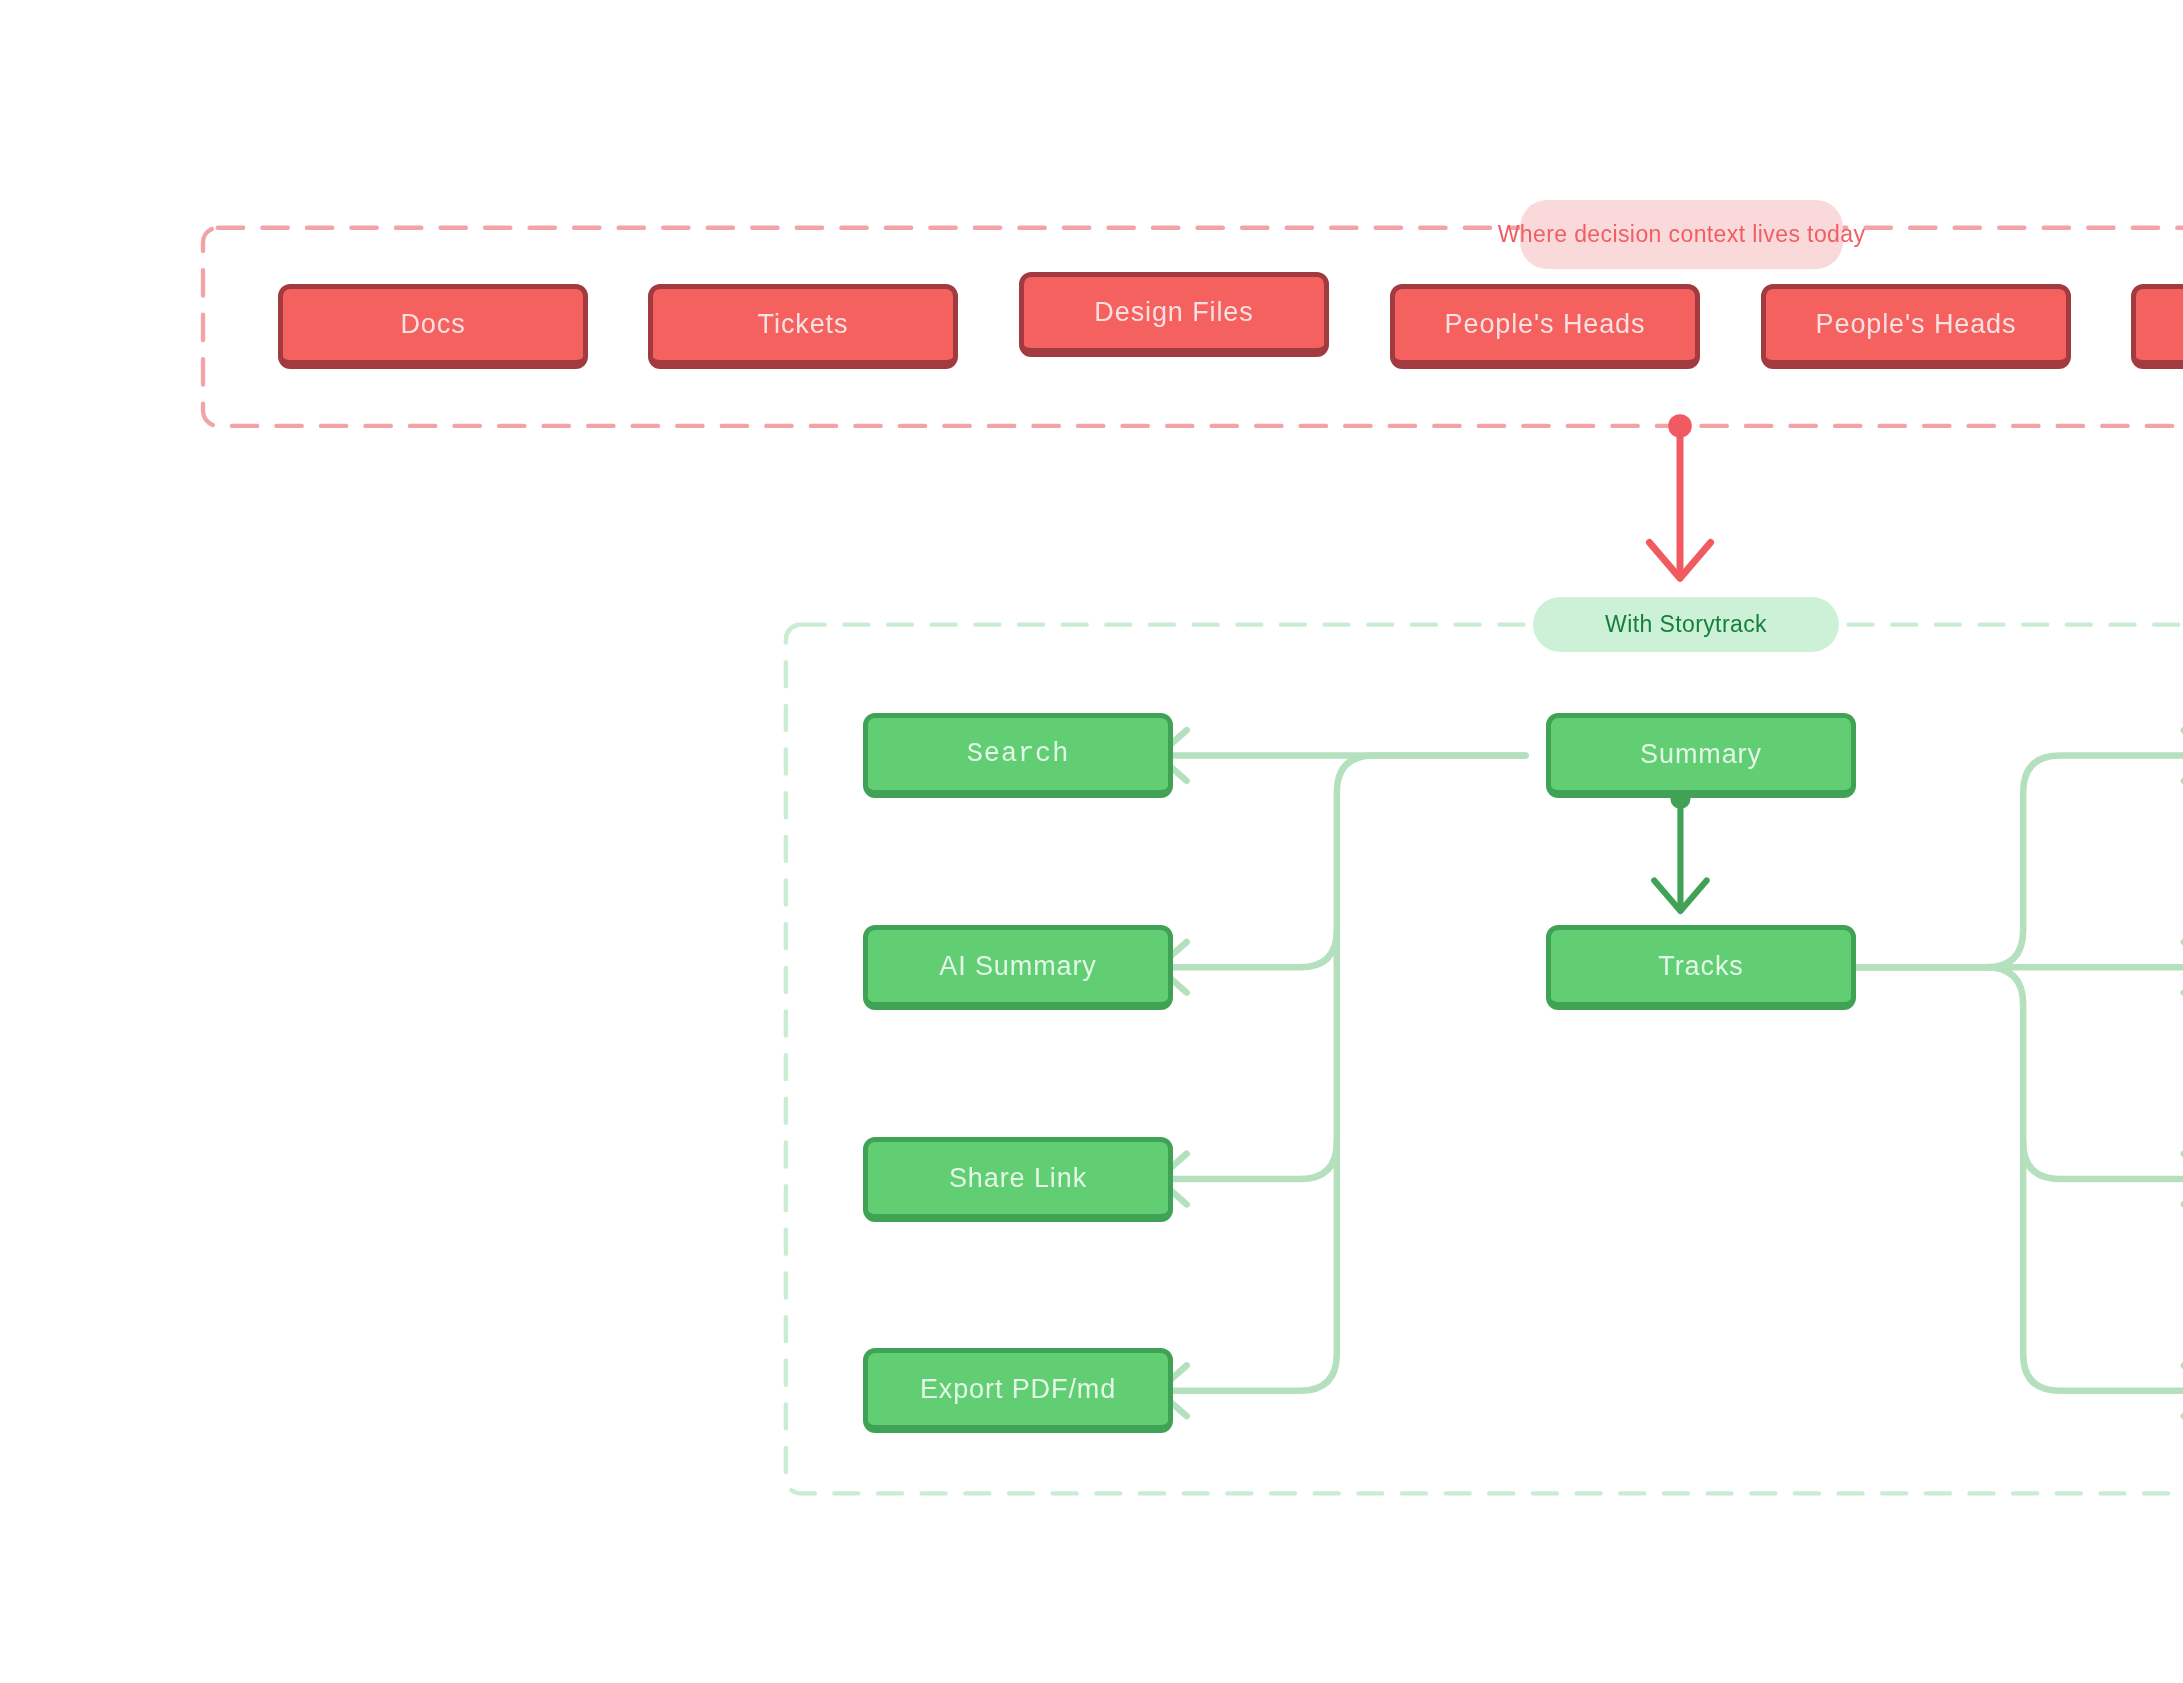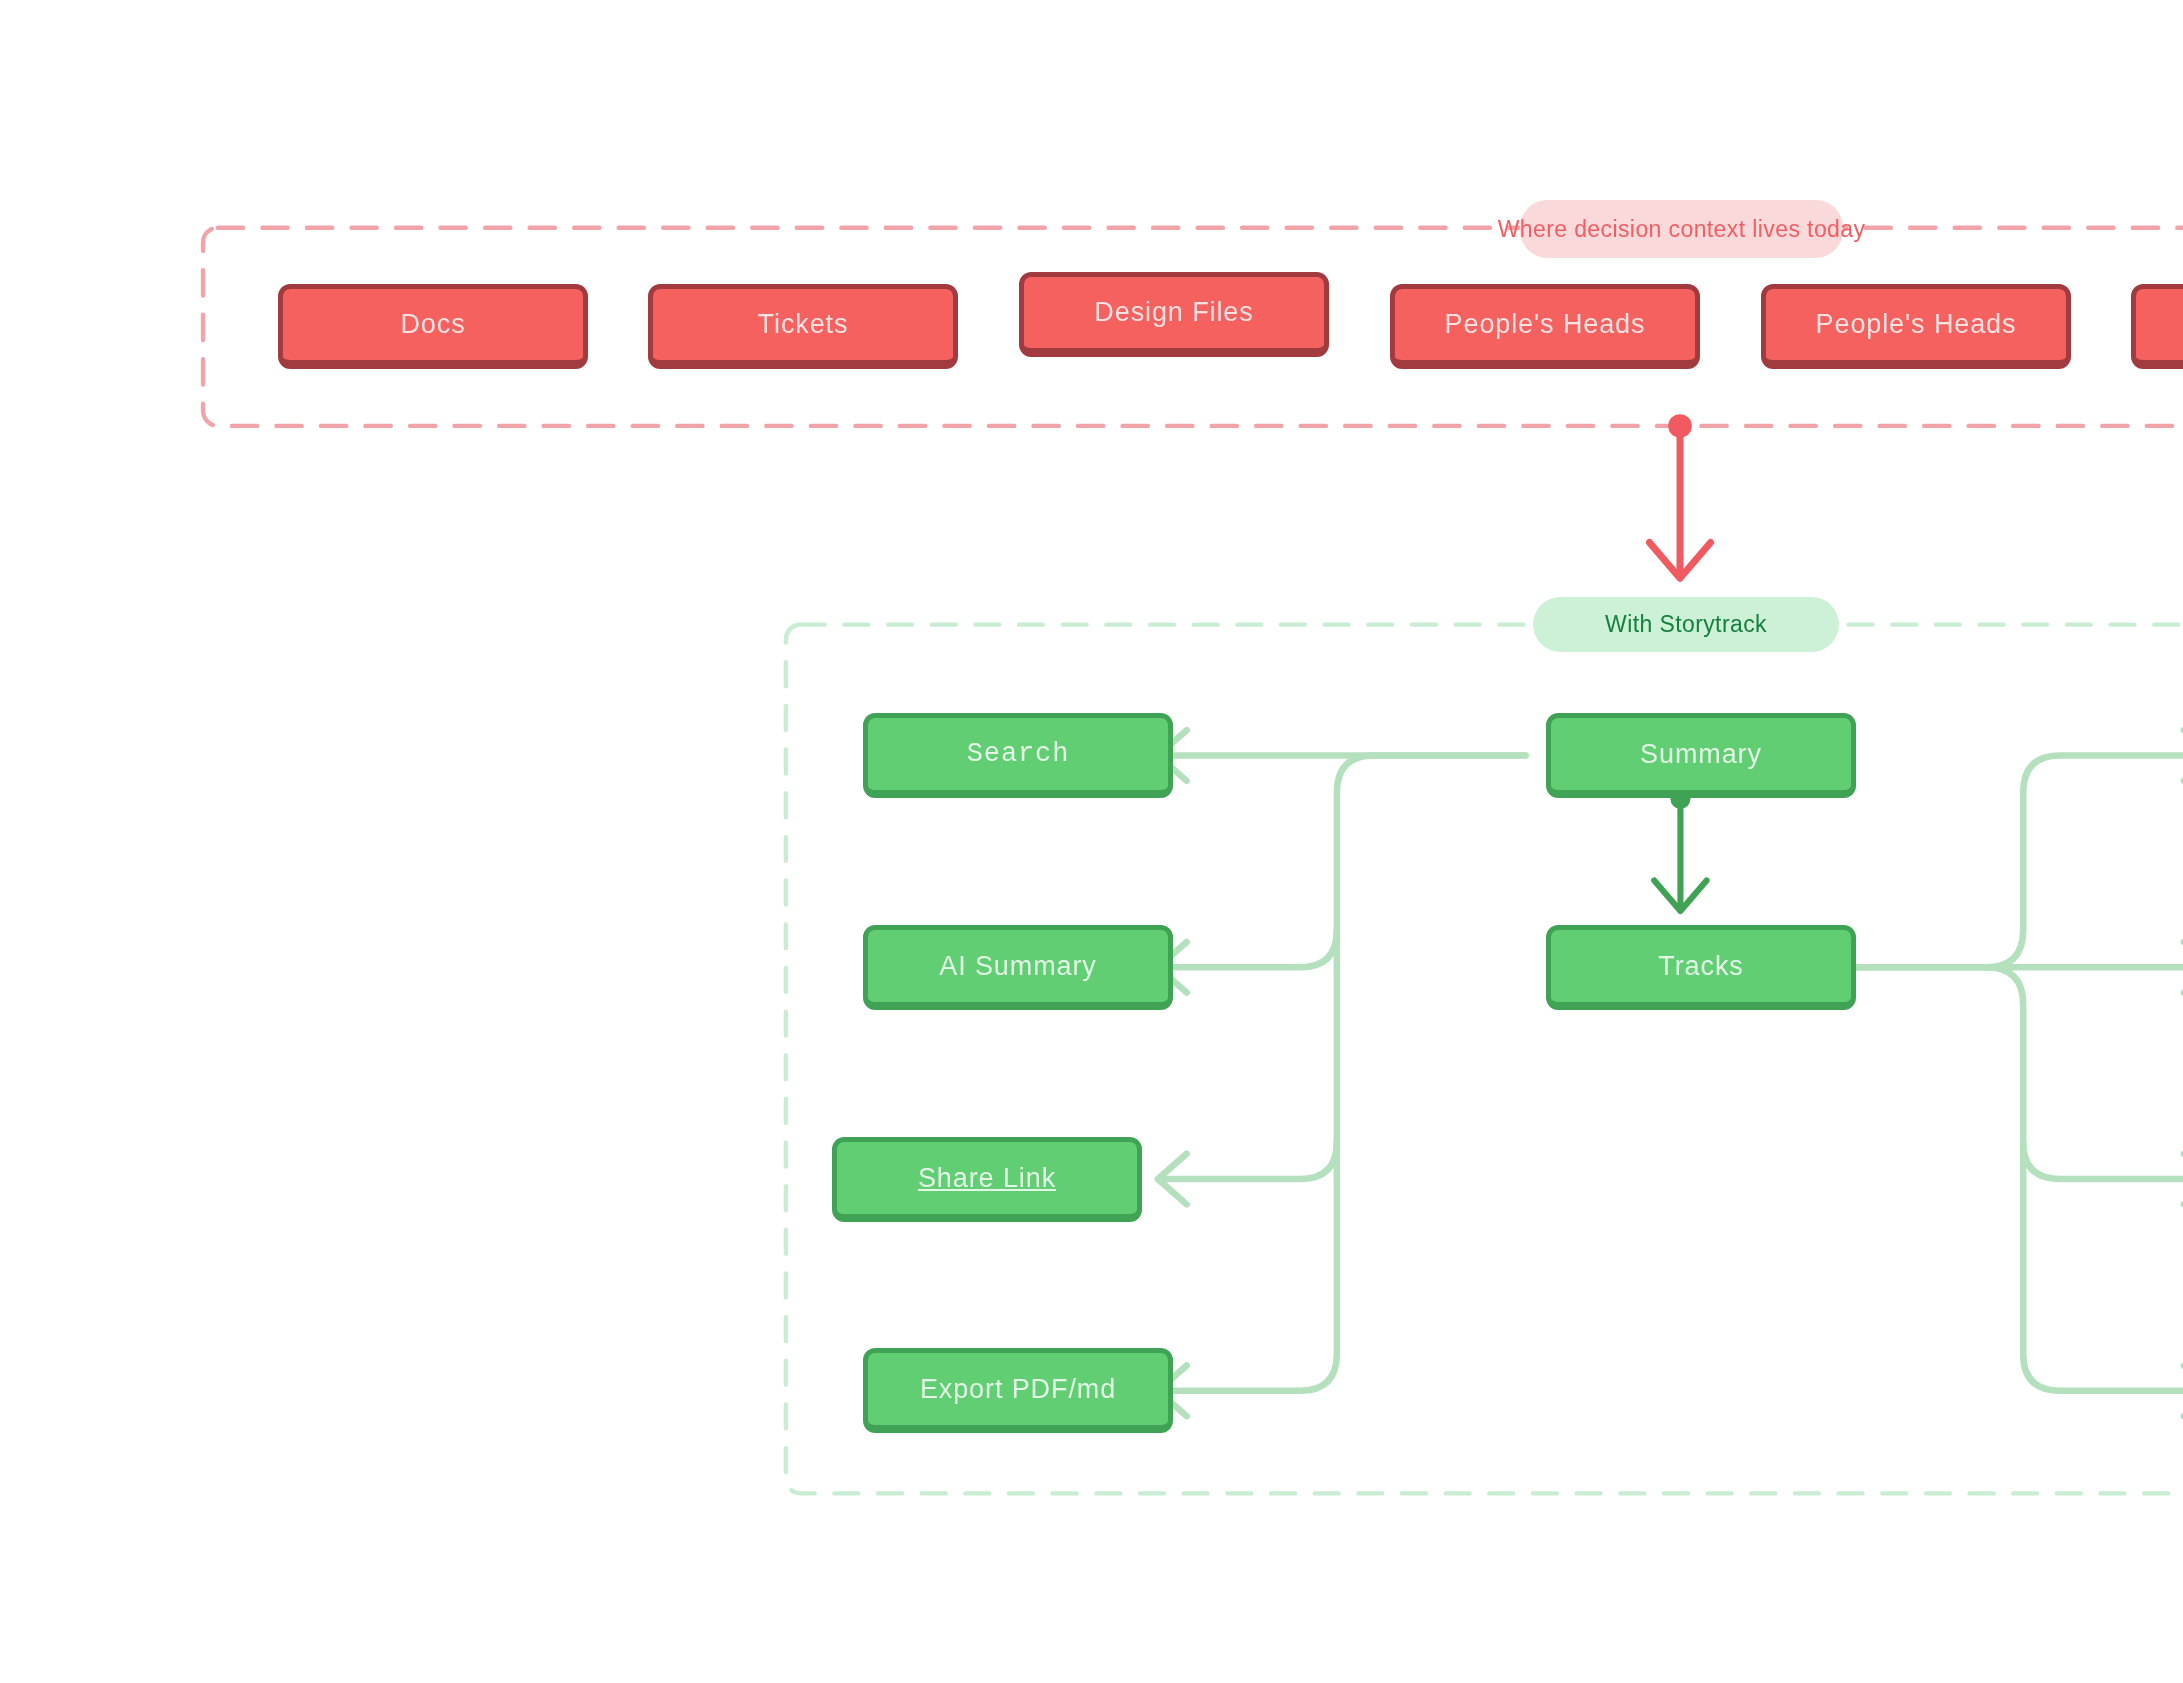--- a/index.html
+++ b/index.html
@@ -19,21 +19,21 @@
   }
   .node.green{
     background:#62CE74;border:5.2px solid #3FA254;border-bottom-width:8.3px;color:#E3F7E6;
   }
   .node.w710{width:310px;height:85px;}
   .pill{
     position:absolute;box-sizing:border-box;border-radius:27.5px;
     display:flex;align-items:center;justify-content:center;
     font-size:23px;font-weight:500;letter-spacing:0.4px;white-space:nowrap;
   }
-  .pill.red{background:#FAD9DB;color:#EF5E62;width:323px;height:58px;left:1520px;top:200px;}
+  .pill.red{background:#FAD9DB;color:#EF5E62;width:323px;height:69px;left:1520px;top:200px;}
   .pill.green{background:#CDF1D7;color:#15803d;width:306px;height:55px;left:1533px;top:597px;}
 </style>
 </head>
 <body>
 
 <div id="diagram">
 
   <svg id="wires" width="3360" height="1684" viewBox="0 0 7696 3856">
 
     <rect x="465" y="521" width="6905" height="454" rx="34" fill="none" stroke="#F2A3A7" stroke-width="10" stroke-dasharray="58 44" stroke-linecap="round"></rect>
@@ -86,20 +86,20 @@
 
   <div class="node red w710" style="left:258px;top:284px;">Docs</div>
   <div class="node red w710" style="left:628px;top:284px;">Tickets</div>
   <div class="node red w710" style="left:999px;top:272px;">Design Files</div>
   <div class="node red w710" style="left:1370px;top:284px;">People's Heads</div>
   <div class="node red w710" style="left:1741px;top:284px;">People's Heads</div>
   <div class="node red w710" style="left:2111px;top:284px;">Meeting Notes</div>
 
   <div class="node green w710" style="left:843px;top:713px;font-family:Liberation Mono, monospace;">Search</div>
   <div class="node green w710" style="left:843px;top:925px;">AI Summary</div>
-  <div class="node green w710" style="left:812px;top:1137px;text-decoration:underline;">Share Link</div>
+  <div class="node green w710" style="left:843px;top:1137px;">Share Link</div>
   <div class="node green w710" style="left:843px;top:1348px;">Export PDF/md</div>
 
   <div class="node green w710" style="left:1526px;top:713px;">Summary</div>
   <div class="node green w710" style="left:1526px;top:925px;">Tracks</div>
 
 </div>
 
 
 </body></html>

